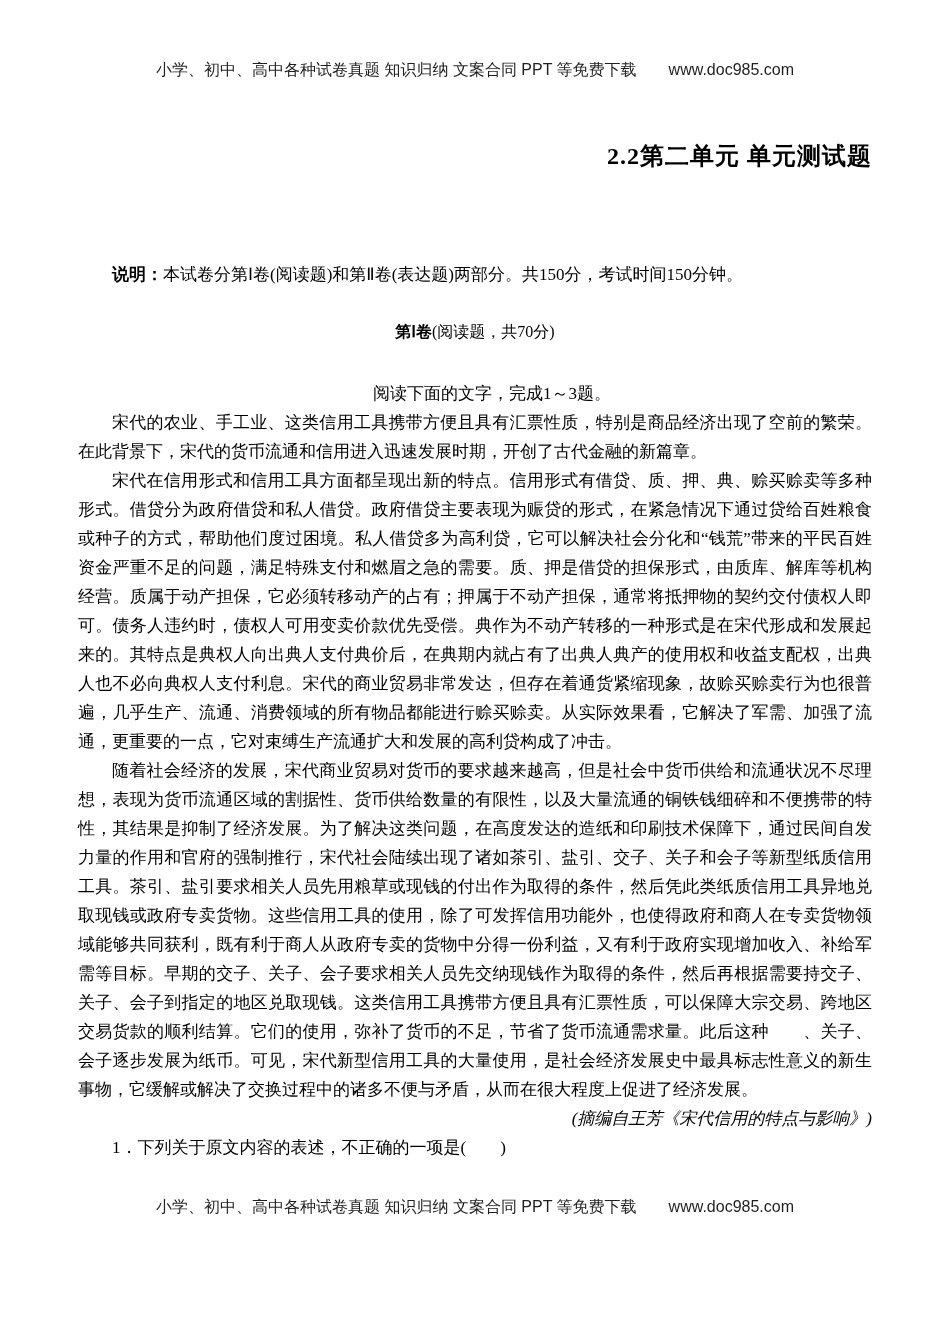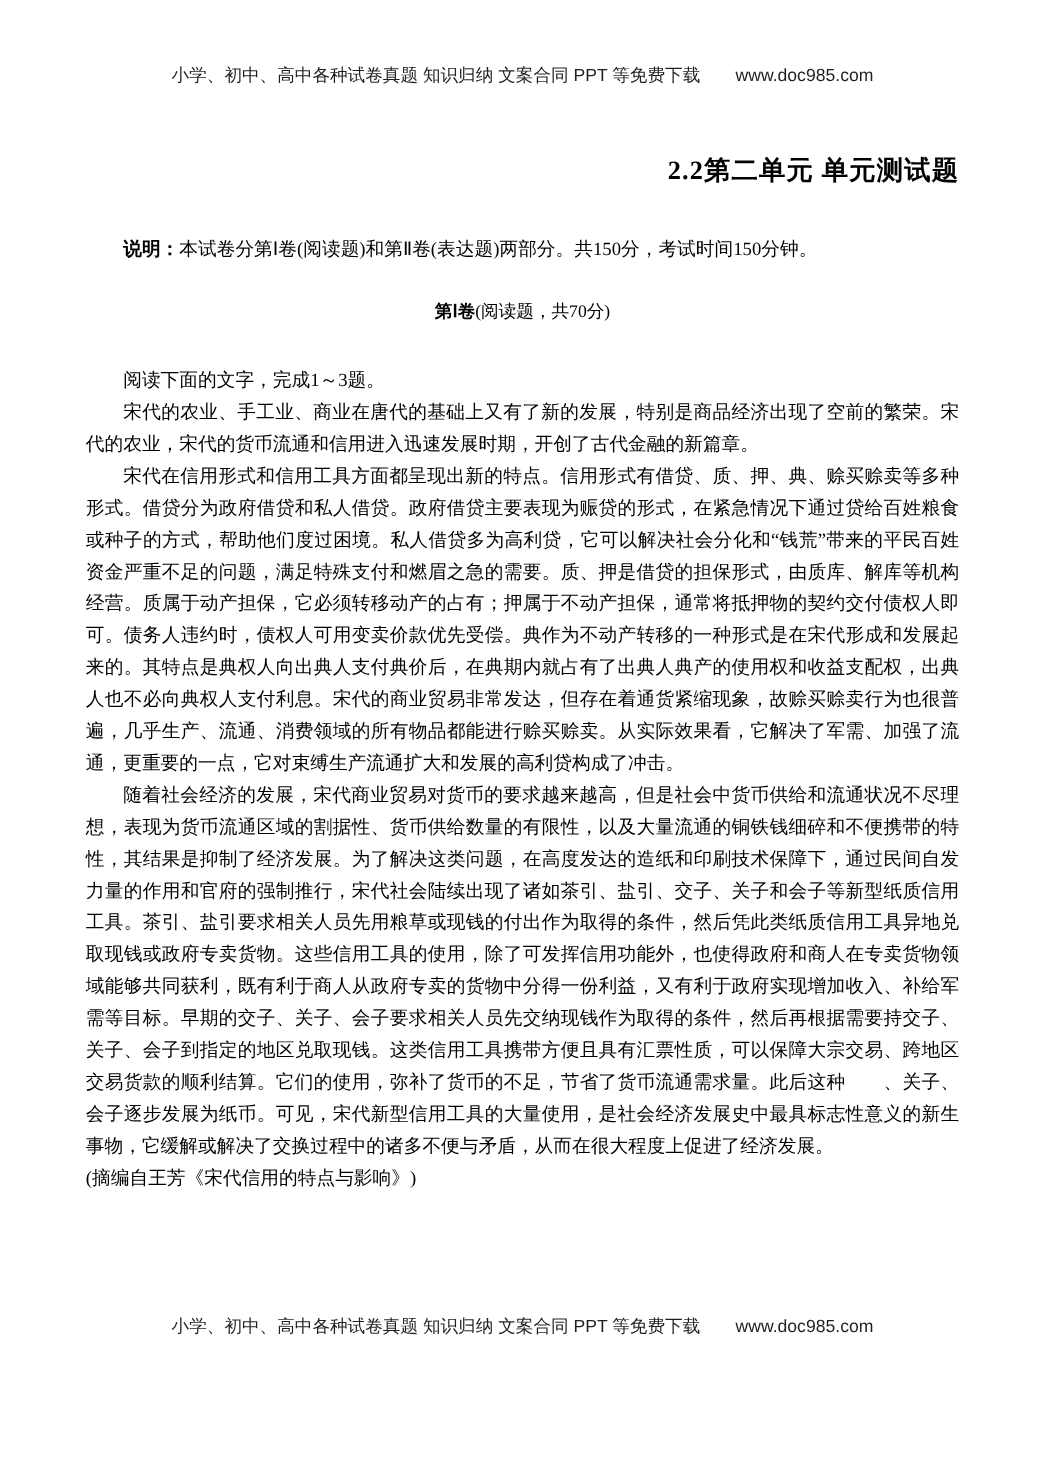--- a/index.html
+++ b/index.html
@@ -31,21 +31,21 @@
   }
   .doc-title {
     margin: 60px 0 0 0;
     text-align: right;
     font-size: 24px;
     line-height: 32px;
     font-weight: bold;
     letter-spacing: 1px;
   }
   .instructions {
-    margin: 40px 0 0 0;
+    margin: 88px 0 0 0;
     font-size: 17px;
     line-height: 29px;
     text-indent: 2em;
   }
   .hei-bold {
     font-family: "Liberation Sans", sans-serif;
     font-weight: bold;
   }
   .volume-title {
     margin: 28px 0 0 0;
@@ -54,27 +54,27 @@
     line-height: 29px;
     font-weight: normal;
   }
   .doc-body {
     margin-top: 33px;
     font-size: 17px;
     line-height: 29px;
   }
   .doc-body p { margin: 0; }
   .section-heading { text-indent: 2em; }
-  .reading-intro { text-indent: 2em; }
+  .reading-intro { text-indent: 2em; text-align: center; }
   .passage-para {
     text-indent: 2em;
     text-align: justify;
     text-justify: inter-ideograph;
   }
-  .attribution { text-align: left; }
+  .attribution { text-align: right; font-style: italic; }
   .question { text-indent: 2em; }
 </style>
 </head>
 <body>
 
 <div class="page">
 
   <div class="watermark watermark-top">小学、初中、高中各种试卷真题 知识归纳 文案合同 PPT 等免费下载　　www.doc985.com</div>
 
   <h1 class="doc-title">2.2第二单元 单元测试题</h1>
@@ -85,26 +85,27 @@
 
   <h2 class="volume-title">
     <span class="hei-bold">第Ⅰ卷</span><span>(阅读题，共70分)</span>
   </h2>
 
   <div class="doc-body">
 
 
     <p class="reading-intro">阅读下面的文字，完成1～3题。</p>
 
-    <p class="passage-para">宋代的农业、手工业、商业在唐代的基础上又有了新的发展，特别是商品经济出现了空前的繁荣。宋代的农业，宋代的货币流通和信用进入迅速发展时期，开创了古代金融的新篇章。</p>
+    <p class="passage-para">宋代的农业、手工业、这类信用工具携带方便且具有汇票性质，特别是商品经济出现了空前的繁荣。在此背景下，宋代的货币流通和信用进入迅速发展时期，开创了古代金融的新篇章。</p>
 
     <p class="passage-para">宋代在信用形式和信用工具方面都呈现出新的特点。信用形式有借贷、质、押、典、赊买赊卖等多种形式。借贷分为政府借贷和私人借贷。政府借贷主要表现为赈贷的形式，在紧急情况下通过贷给百姓粮食或种子的方式，帮助他们度过困境。私人借贷多为高利贷，它可以解决社会分化和“钱荒”带来的平民百姓资金严重不足的问题，满足特殊支付和燃眉之急的需要。质、押是借贷的担保形式，由质库、解库等机构经营。质属于动产担保，它必须转移动产的占有；押属于不动产担保，通常将抵押物的契约交付债权人即可。债务人违约时，债权人可用变卖价款优先受偿。典作为不动产转移的一种形式是在宋代形成和发展起来的。其特点是典权人向出典人支付典价后，在典期内就占有了出典人典产的使用权和收益支配权，出典人也不必向典权人支付利息。宋代的商业贸易非常发达，但存在着通货紧缩现象，故赊买赊卖行为也很普遍，几乎生产、流通、消费领域的所有物品都能进行赊买赊卖。从实际效果看，它解决了军需、加强了流通，更重要的一点，它对束缚生产流通扩大和发展的高利贷构成了冲击。</p>
 
     <p class="passage-para">随着社会经济的发展，宋代商业贸易对货币的要求越来越高，但是社会中货币供给和流通状况不尽理想，表现为货币流通区域的割据性、货币供给数量的有限性，以及大量流通的铜铁钱细碎和不便携带的特性，其结果是抑制了经济发展。为了解决这类问题，在高度发达的造纸和印刷技术保障下，通过民间自发力量的作用和官府的强制推行，宋代社会陆续出现了诸如茶引、盐引、交子、关子和会子等新型纸质信用工具。茶引、盐引要求相关人员先用粮草或现钱的付出作为取得的条件，然后凭此类纸质信用工具异地兑取现钱或政府专卖货物。这些信用工具的使用，除了可发挥信用功能外，也使得政府和商人在专卖货物领域能够共同获利，既有利于商人从政府专卖的货物中分得一份利益，又有利于政府实现增加收入、补给军需等目标。早期的交子、关子、会子要求相关人员先交纳现钱作为取得的条件，然后再根据需要持交子、关子、会子到指定的地区兑取现钱。这类信用工具携带方便且具有汇票性质，可以保障大宗交易、跨地区交易货款的顺利结算。它们的使用，弥补了货币的不足，节省了货币流通需求量。此后这种　　、关子、会子逐步发展为纸币。可见，宋代新型信用工具的大量使用，是社会经济发展史中最具标志性意义的新生事物，它缓解或解决了交换过程中的诸多不便与矛盾，从而在很大程度上促进了经济发展。</p>
 
     <p class="attribution">(摘编自王芳《宋代信用的特点与影响》)</p>
 
+    <p class="question">1．下列关于原文内容的表述，不正确的一项是(　　)</p>
 
   </div>
 
   <div class="watermark watermark-bottom">小学、初中、高中各种试卷真题 知识归纳 文案合同 PPT 等免费下载　　www.doc985.com</div>
 
 </div>
 
 </body></html>

